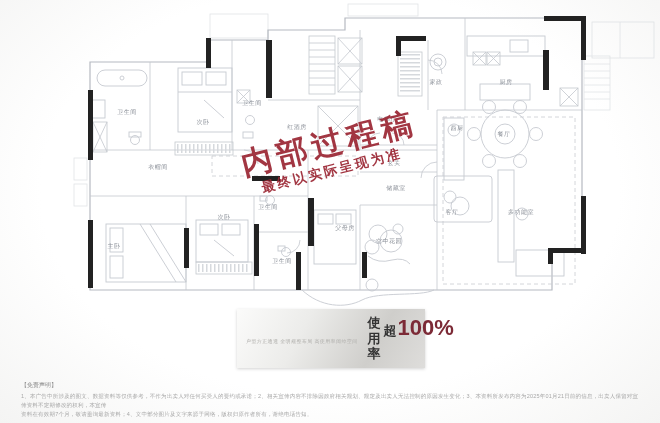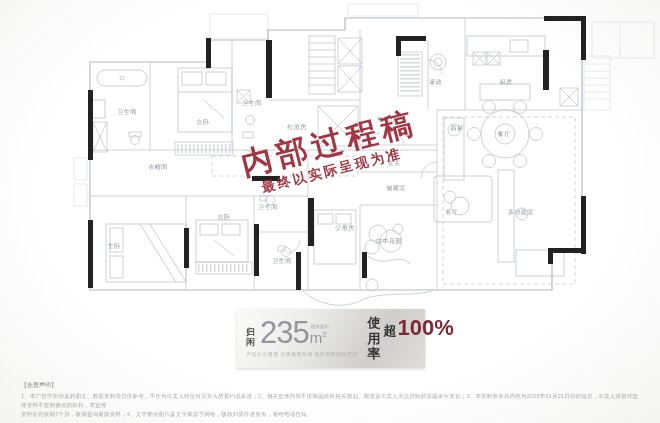--- a/index.html
+++ b/index.html
@@ -270,27 +270,20 @@
       <div class="room-label" style="left: 158px; top: 167px;">衣帽间</div>
     </div>
 
   <div id="watermark">
     <div id="wm-line1">内部过程稿</div>
     <div id="wm-line2">最终以实际呈现为准</div>
   </div>
 
   <div id="banner">
     <div id="banner-left">
-      <div class="b-top">
-        <div id="project-name">归闲</div>
-        <div id="area-value">235</div>
-        <div class="unit-wrap">
-          <span id="area-note">建筑面积</span><span id="area-unit">m</span><span id="area-sup">2</span>
-        </div>
-      </div>
       <div id="banner-tagline">户型方正通透 全明规整布局 高使用率阔绰空间</div>
     </div>
     <div id="banner-divider"></div>
     <div id="banner-right">
       <div id="usage-label">使用率</div>
       <div class="usage-row">
         <span id="usage-prefix">超</span>
         <span id="usage-value">100%</span>
       </div>
     </div>

